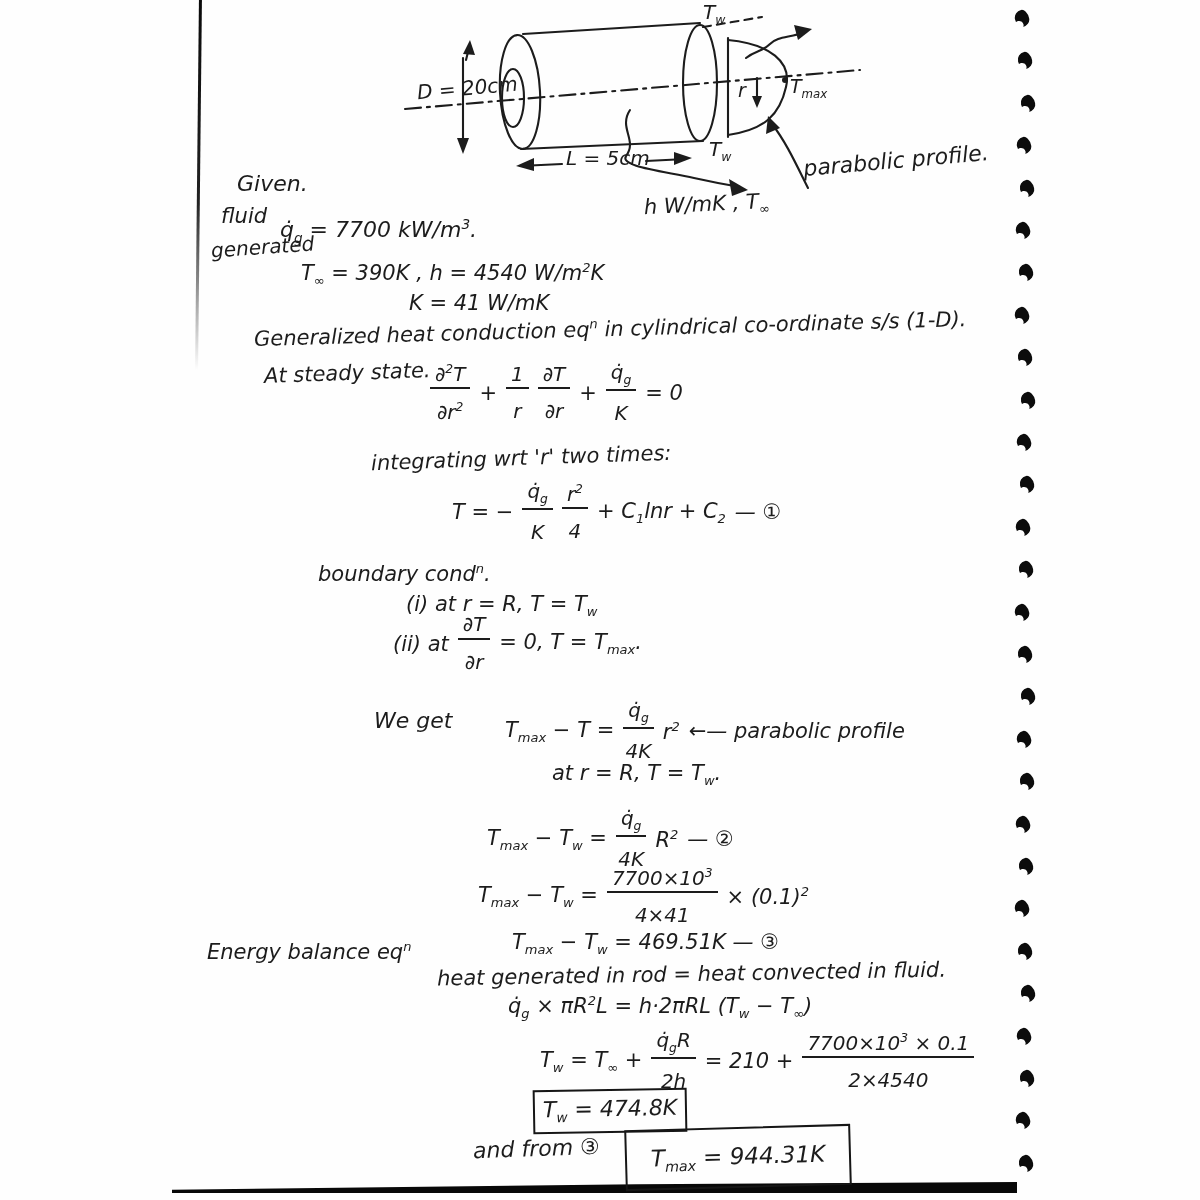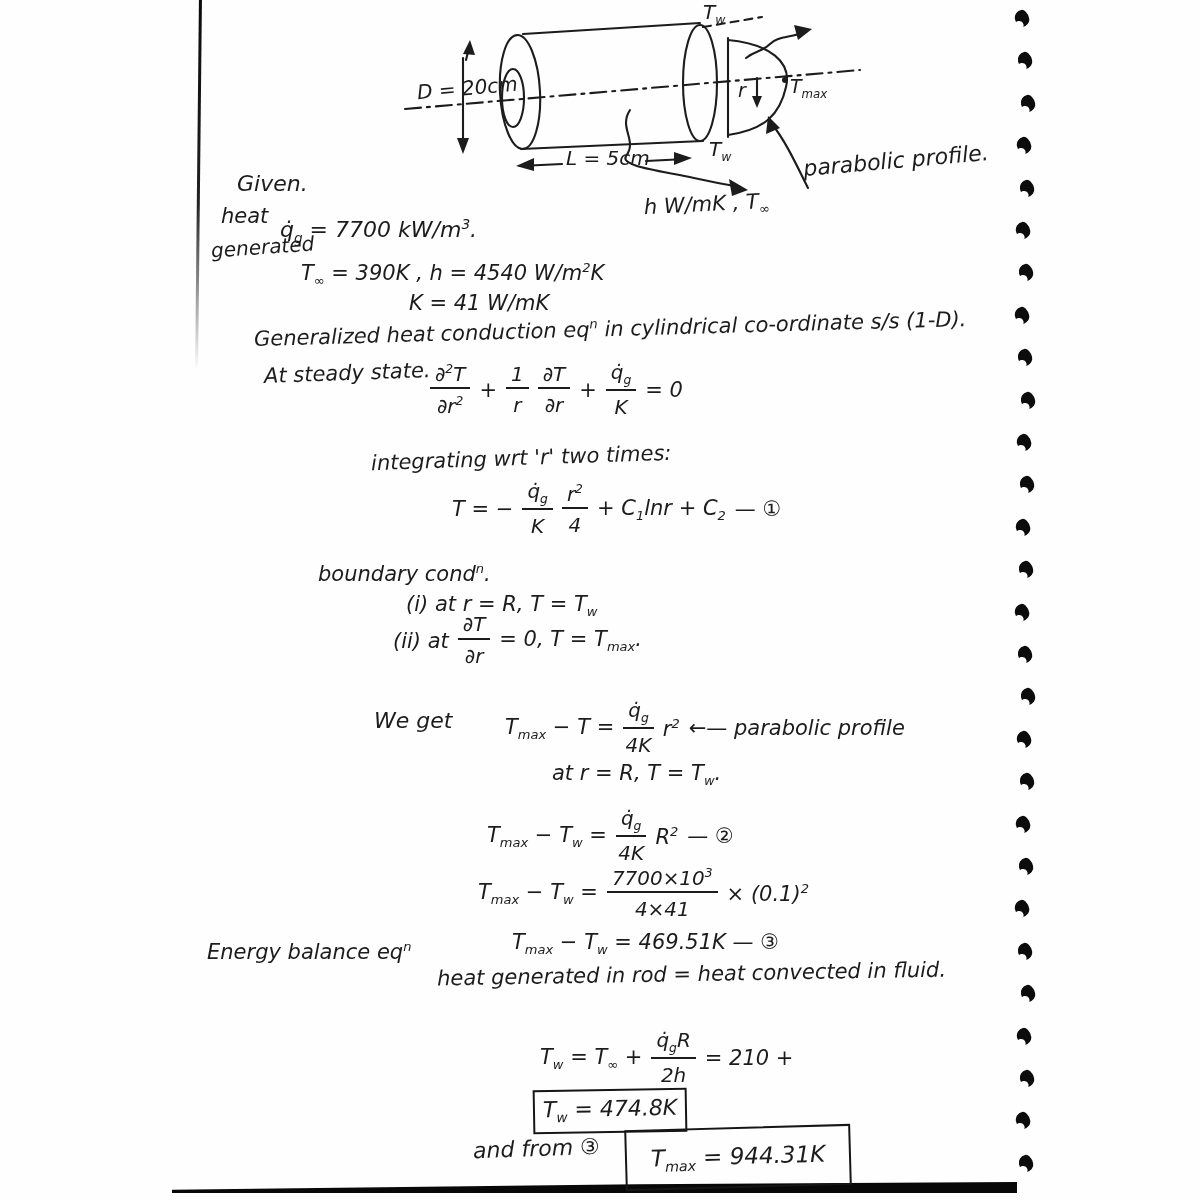--- a/index.html
+++ b/index.html
@@ -6,21 +6,21 @@
   #sheet{
     position:relative;width:1200px;height:1200px;margin:0 auto;
     background:#fefefe;overflow:hidden;
     font-family:"DejaVu Sans",sans-serif;font-style:italic;color:#1c1c1c;
   }
   .hw{position:absolute;white-space:nowrap;line-height:1.15;}
   .eq{position:absolute;display:flex;align-items:center;gap:9px;white-space:nowrap;font-size:21px;}
   .eq .tok{display:inline-block;}
   .frac{display:inline-flex;flex-direction:column;align-items:center;line-height:1.08;font-size:0.95em;}
   .frac .num{border-bottom:2px solid #1c1c1c;padding:0 5px 2px;}
-  .frac .den{padding-top:6px;}
+  .frac .den{padding-top:12px;}
   sup,sub{font-size:0.62em;font-style:italic;}
   .box{position:absolute;border:2.5px solid #161616;display:flex;align-items:center;justify-content:center;background:transparent;}
   .dot{position:absolute;width:14px;height:17px;background:#0c0c0c;
        border-radius:58% 42% 62% 38% / 46% 58% 42% 54%;transform:rotate(-14deg);}
   .dot::before{content:'';position:absolute;width:9px;height:9px;background:#fefefe;
        border-radius:50%;left:-2px;bottom:-2px;}
   #edge-line{position:absolute;left:197px;top:0;width:3px;height:370px;
        background:linear-gradient(180deg,#0a0a0a 0%,#222 55%,rgba(34,34,34,0) 100%);transform:rotate(0.6deg);}
   #bottom-shadow{position:absolute;left:172px;top:1181px;width:845px;height:12px;background:#080808;
        clip-path:polygon(0 72%,55% 28%,100% 8%,100% 100%,0 100%);}
@@ -107,21 +107,21 @@
   <div class="hw" style="left:417px;top:77px;font-size:20px;transform:rotate(-5deg);">D = 20cm</div>
   <div class="hw" style="left:566px;top:147px;font-size:20px;text-align:right;">L = 5cm</div>
   <div class="hw" style="left:703px;top:1px;font-size:20px;">T<sub>w</sub></div>
   <div class="hw" style="left:709px;top:138px;font-size:20px;">T<sub>w</sub></div>
   <div class="hw" style="left:790px;top:76px;font-size:19px;">T<sub>max</sub></div>
   <div class="hw" style="left:738px;top:80px;font-size:19px;">r</div>
   <div class="hw" style="left:644px;top:192px;font-size:21px;transform:rotate(-3deg);">h W/mK , T<sub>∞</sub></div>
   <div class="hw" style="left:803px;top:148px;font-size:22px;transform:rotate(-5deg);">parabolic profile.</div>
 
   <div class="hw" style="left:237px;top:171px;font-size:22px;">Given.</div>
-  <div class="hw" style="left:221px;top:204px;font-size:21px;">heat</div>
+  <div class="hw" style="left:221px;top:204px;font-size:21px;">fluid</div>
   <div class="hw" style="left:280px;top:200px;font-size:22px;margin-top:17px;">q̇<sub>g</sub> = 7700 kW/m<sup>3</sup>.</div>
   <div class="hw" style="left:211px;top:236px;font-size:20px;transform:rotate(-4deg);">generated</div>
   <div class="hw" style="left:301px;top:261px;font-size:21px;">T<sub>∞</sub> =   390K ,    h = 4540 W/m<sup>2</sup>K</div>
   <div class="hw" style="left:409px;top:291px;font-size:21px;">K = 41 W/mK</div>
 
   <div class="hw" style="left:254px;top:317px;font-size:21px;transform:rotate(-1.6deg);">Generalized heat conduction eq<sup>n</sup> in cylindrical co-ordinate s/s (1-D).</div>
   <div class="hw" style="left:264px;top:361px;font-size:21px;transform:rotate(-2deg);">At steady state.</div>
   <div class="eq" style="left:430px;top:362px;">
       <span class="frac">
         <span class="num">∂<sup>2</sup>T</span>
@@ -195,27 +195,32 @@
       <span class="frac">
         <span class="num">7700×10<sup>3</sup></span>
         <span class="den">4×41</span>
       </span>
       <span class="tok">× (0.1)<sup>2</sup></span>
     </div>
   <div class="hw" style="left:512px;top:930px;font-size:21px;">T<sub>max</sub> − T<sub>w</sub> = 469.51K   — ③</div>
 
   <div class="hw" style="left:207px;top:940px;font-size:21px;">Energy balance eq<sup>n</sup></div>
   <div class="hw" style="left:437px;top:962px;font-size:21px;transform:rotate(-1deg);">heat generated in rod = heat convected in fluid.</div>
+  <div class="hw" style="left:508px;top:994px;font-size:21px;">q̇<sub>g</sub> × πR<sup>2</sup>L  =  h·2πRL (T<sub>w</sub> − T<sub>∞</sub>)</div>
   <div class="eq" style="left:540px;top:1030px;">
       <span class="tok">T<sub>w</sub> = T<sub>∞</sub> +</span>
       <span class="frac">
         <span class="num">q̇<sub>g</sub>R</span>
         <span class="den">2h</span>
       </span>
       <span class="tok">= 210 +</span>
+      <span class="frac">
+        <span class="num">7700×10<sup>3</sup> × 0.1</span>
+        <span class="den">2×4540</span>
+      </span>
     </div>
 
   <div class="box" style="left:533px;top:1089px;width:150px;height:40px;transform:rotate(-1deg);">
     <span class="hw" style="position:static;font-size:22px;">T<sub>w</sub> = 474.8K</span>
   </div>
   <div class="hw" style="left:473px;top:1136px;font-size:22px;transform:rotate(-2deg);">and from ③</div>
   <div class="box" style="left:625px;top:1127px;width:222px;height:57px;transform:rotate(-1.6deg);">
     <span class="hw" style="position:static;font-size:23px;">T<sub>max</sub> = 944.31K</span>
   </div>
 

